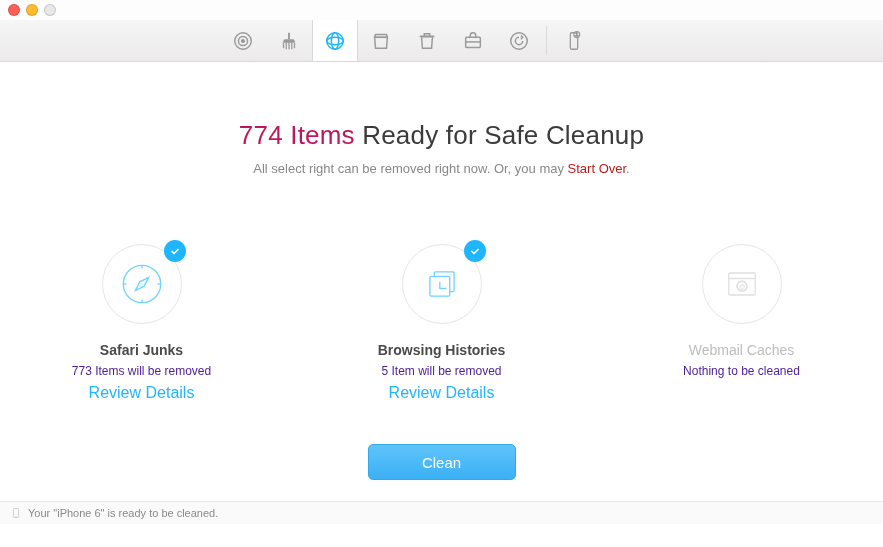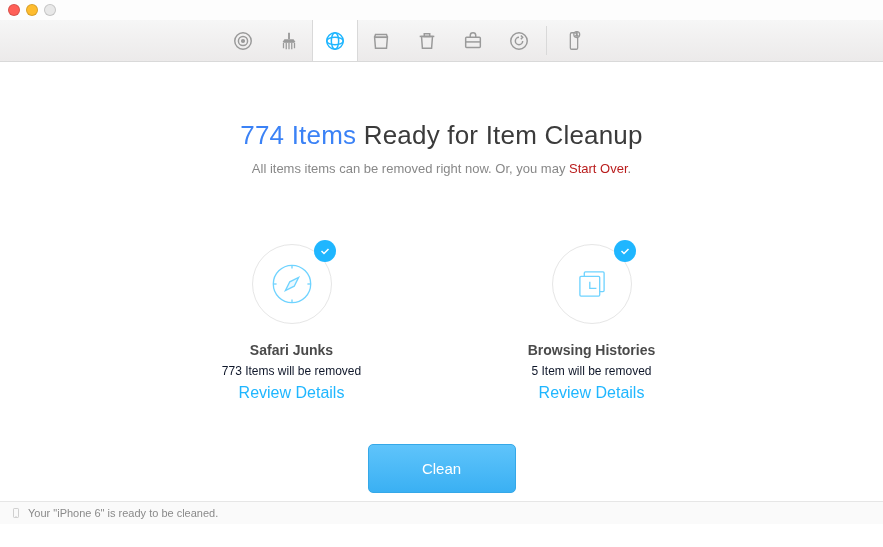--- a/index.html
+++ b/index.html
@@ -9,37 +9,37 @@
   .tl-close { background: #ff5f57; }
   .tl-min   { background: #febc2e; }
   .tl-zoom  { background: #e8e8e8; }
   .toolbar { height: 42px; background: linear-gradient(#f6f6f6, #eceaea); display: flex; border-bottom: 1px solid #d9d9d9; }
   .tb-spacer-left { width: 220px; }
   .tab { width: 46px; display: flex; align-items: center; justify-content: center; color: #9a9a9a; }
   .tab svg { width: 22px; height: 22px; }
   .tab.active { background: #fff; color: #1fb6ff; border-left: 1px solid #d9d9d9; border-right: 1px solid #d9d9d9; }
   .main { height: 462px; position: relative; padding-top: 58px; text-align: center; }
   .headline { font-size: 26px; font-weight: 300; color: #3b3b3b; letter-spacing: .2px; }
-  .headline .count { color: #3b82f6; }
+  .headline .count { color: #be185d; }
   .sub { font-size: 13px; color: #888; margin-top: 10px; }
   .sub .link { color: #b91c1c; }
   .cards { display: flex; justify-content: center; gap: 120px; margin-top: 68px; }
   .card { width: 180px; display: flex; flex-direction: column; align-items: center; }
   .circle-wrap { position: relative; width: 80px; height: 80px; }
   .circle { width: 80px; height: 80px; border-radius: 50%; border: 1px solid #e6e6e6; display: flex; align-items: center; justify-content: center; }
   .circle.on svg { color: #6fd3ff; }
   .circle.off svg { color: #e0e0e0; }
   .circle.on .inner-fill { position:absolute; inset:10px; border-radius:50%; background:#f0faff; z-index:-1;}
   .badge { position: absolute; top: -4px; right: -4px; width: 22px; height: 22px; border-radius: 50%; background: #1fb6ff; display:flex; align-items:center; justify-content:center; }
   .badge svg { width: 12px; height: 12px; color: #fff; }
   .card-title { font-size: 14px; font-weight: 600; color: #4a4a4a; margin-top: 18px; }
   .card-title.off { color: #bdbdbd; font-weight: 500; }
-  .card-sub { font-size: 12px; color: #0f172a; margin-top: 6px; }
+  .card-sub { font-size: 12px; color: #4c1d95; margin-top: 6px; }
   .card-link { font-size: 16px; color: #1fb6ff; margin-top: 6px; }
-  .clean-btn { margin: 42px auto 0; width: 148px; height: 49px; border-radius: 5px; border: 1px solid #35a8e8; background: linear-gradient(#5fc4fb, #3ab0f3); color: #fff; font-size: 15px; display:flex; align-items:center; justify-content:center; cursor:pointer; }
+  .clean-btn { margin: 42px auto 0; width: 148px; height: 36px; border-radius: 5px; border: 1px solid #35a8e8; background: linear-gradient(#5fc4fb, #3ab0f3); color: #fff; font-size: 15px; display:flex; align-items:center; justify-content:center; cursor:pointer; }
   .statusbar { position:absolute; left:0; right:0; bottom:0; height:23px; background:#fafafa; border-top:1px solid #e6e6e6; display:flex; align-items:center; padding:0 10px; font-size:11px; color:#8a8a8a; }
   .statusbar svg { width:12px; height:16px; margin-right:6px; color:#bdbdbd; }
 </style>
 </head>
 <body>
 
 <div class="titlebar">
   <div class="tl-btn tl-close"></div>
   <div class="tl-btn tl-min"></div>
   <div class="tl-btn tl-zoom"></div>
@@ -102,24 +102,24 @@
     <svg viewBox="0 0 24 24" fill="none" stroke="currentColor" stroke-width="1.4">
         <rect x="8" y="3" width="8" height="18" rx="1.5"></rect>
         <circle cx="15" cy="5" r="3.2" fill="#f3f3f3"></circle>
         <text x="15" y="7" font-size="5" text-anchor="middle" fill="currentColor">1</text>
       </svg>
   </div>
 </div>
 
 <div class="main">
   <h1 class="headline">
-    <span class="count">774 Items</span><span> Ready for Item Cleanup</span>
+    <span class="count">774 Items</span><span> Ready for Safe Cleanup</span>
   </h1>
   <p class="sub">
-    <span>All items items can be removed right now. Or, you may </span><a class="link">Start Over</a><span>.</span>
+    <span>All select right can be removed right now. Or, you may </span><a class="link">Start Over</a><span>.</span>
   </p>
 
   <div class="cards">
 
     <div class="card">
       <div class="circle-wrap">
         <div class="circle on">
           <div class="inner-fill"></div>
           <svg viewBox="0 0 40 40" fill="none" stroke="currentColor" stroke-width="1.2" width="44" height="44">
               <circle cx="20" cy="20" r="17"></circle>
@@ -155,20 +155,35 @@
             <svg viewBox="0 0 24 24" fill="none" stroke="currentColor" stroke-width="3">
               <polyline points="5 12 10 17 19 8"></polyline>
             </svg>
           </div>
       </div>
       <div class="card-title">Browsing Histories</div>
       <div class="card-sub">5 Item will be removed</div>
       <a class="card-link">Review Details</a>
     </div>
 
+    <div class="card">
+      <div class="circle-wrap">
+        <div class="circle off">
+          <svg viewBox="0 0 40 40" fill="none" stroke="currentColor" stroke-width="1.2" width="44" height="44">
+              <rect x="8" y="10" width="24" height="20" rx="1"></rect>
+              <line x1="8" y1="15" x2="32" y2="15"></line>
+              <circle cx="20" cy="22" r="4.5"></circle>
+              <path d="M24.5 22a4.5 4.5 0 1 1-1.3-3.2"></path>
+              <text x="20" y="24.5" font-size="6" text-anchor="middle" fill="currentColor" stroke="none">@</text>
+            </svg>
+        </div>
+      </div>
+      <div class="card-title off">Webmail Caches</div>
+      <div class="card-sub">Nothing to be cleaned</div>
+    </div>
 
   </div>
 
   <div class="clean-btn">Clean</div>
 
   <div class="statusbar">
     <svg viewBox="0 0 24 24" fill="none" stroke="currentColor" stroke-width="1.4">
         <rect x="7" y="3" width="10" height="18" rx="1.5"></rect>
         <line x1="11" y1="19" x2="13" y2="19"></line>
       </svg>

